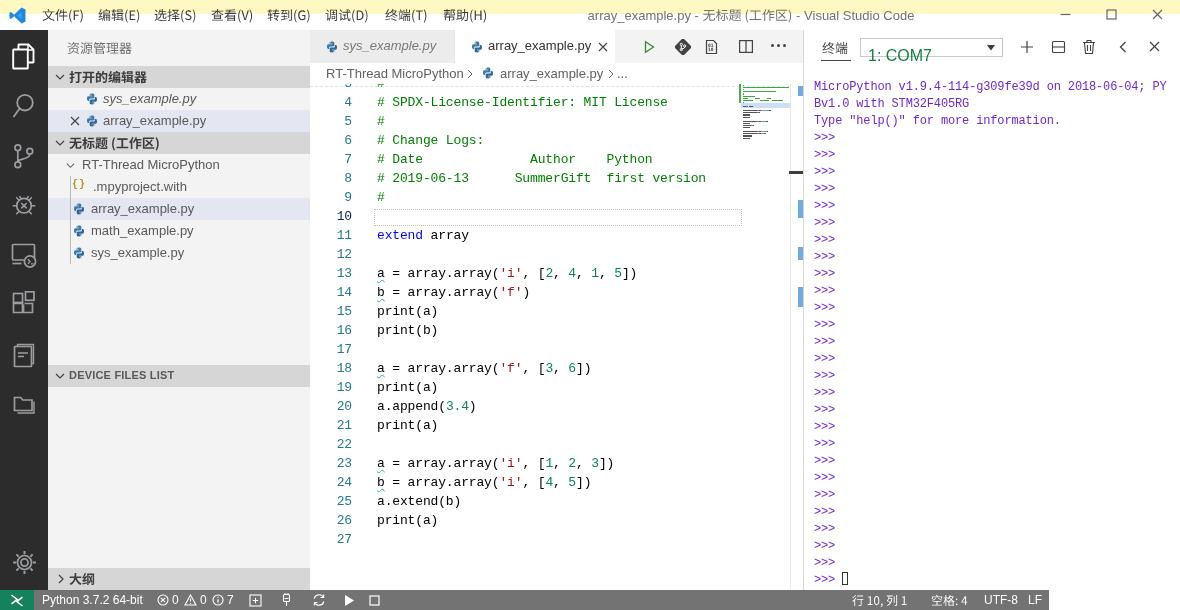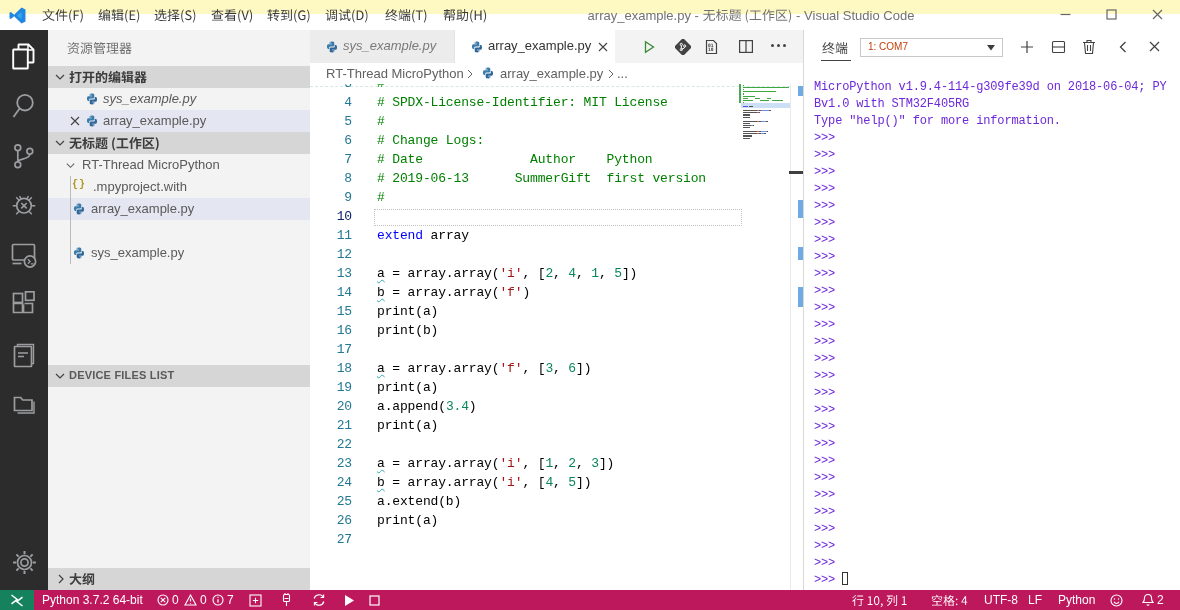--- a/index.html
+++ b/index.html
@@ -28,21 +28,21 @@
 #lnums{position:absolute;left:0;top:-10px;width:42px;text-align:right;
   font-family:"Liberation Mono",monospace;font-size:13px;letter-spacing:-0.15px;
   line-height:19px;color:#237893;white-space:pre}
 #code{position:absolute;left:67px;top:-10px;font-family:"Liberation Mono",monospace;
   font-size:13px;letter-spacing:-0.15px;line-height:19px;color:#000;white-space:pre}
 
 #panel{position:absolute;left:803px;top:30px;width:377px;height:560px;background:#fff;border-left:1px solid #d8d8d8}
 #term{position:absolute;left:10px;top:49px;font-family:"Liberation Mono",monospace;
   font-size:12px;letter-spacing:-0.15px;line-height:17px;color:#6d28d9;white-space:pre}
 
-#statusbar{position:absolute;left:0;top:590px;width:1180px;height:20px;background:#be185d}
+#statusbar{position:absolute;left:0;top:590px;width:1049px;height:20px;background:#737373}
 .st{position:absolute;top:0;height:20px;line-height:20px;font-size:12px;color:#fff;white-space:nowrap}
 </style></head>
 <body>
 
 <div id="titlebar">
  <svg class="abs" style="left:9px;top:7px" width="17" height="17" viewBox="0 0 100 100">
   <path fill="#2088e0" d="M74 3 30 45 11 30 3 34v32l8 4 19-15 44 42 23-11V14Z"></path>
   <path fill="#37a7f0" d="M74 30v40L47 50Z"></path>
  </svg>
  <div class="abs" style="left:42px;top:8px">
@@ -201,20 +201,27 @@
  <div class="row" style="top:146px">
    <span class="abs lbl" style="left:24px;top:3px;font-family:'Liberation Mono',monospace;font-weight:bold;font-size:10px;color:#b09721;letter-spacing:1px">{}</span>
    <span class="lbl" style="left:45px;top:3px">.mpyproject.with</span>
     </div>
  <div class="row sel" style="top:168px">
       <span class="abs" style="left:25px;top:3px"><svg width="12" height="12" viewBox="0 0 24 24">
           <path fill="#3c7cab" d="M11.9 1.2C7 1.2 7.2 3.4 7.2 3.4l.01 2.2h4.8v.7H5.1S1.9 5.9 1.9 11s2.8 4.9 2.8 4.9h1.7v-2.3s-.1-2.8 2.8-2.8h4.8s2.6 0 2.6-2.5V4S17 1.2 11.9 1.2zM9.2 2.7a.86.86 0 1 1 0 1.72.86.86 0 0 1 0-1.72z"></path>
           <path fill="#30689b" d="M12.1 22.8c4.9 0 4.7-2.2 4.7-2.2l-.01-2.2h-4.8v-.7h6.9s3.2.4 3.2-4.7-2.8-4.9-2.8-4.9h-1.7v2.3s.1 2.8-2.8 2.8h-4.8s-2.6 0-2.6 2.5V20s-.3 2.8 4.7 2.8zm2.7-1.5a.86.86 0 1 1 0-1.72.86.86 0 0 1 0 1.72z"></path>
         </svg></span>
    <span class="lbl" style="left:43px;top:3px">array_example.py</span>
+    </div>
+ <div class="row" style="top:190px">
+      <span class="abs" style="left:25px;top:3px"><svg width="12" height="12" viewBox="0 0 24 24">
+          <path fill="#3c7cab" d="M11.9 1.2C7 1.2 7.2 3.4 7.2 3.4l.01 2.2h4.8v.7H5.1S1.9 5.9 1.9 11s2.8 4.9 2.8 4.9h1.7v-2.3s-.1-2.8 2.8-2.8h4.8s2.6 0 2.6-2.5V4S17 1.2 11.9 1.2zM9.2 2.7a.86.86 0 1 1 0 1.72.86.86 0 0 1 0-1.72z"></path>
+          <path fill="#30689b" d="M12.1 22.8c4.9 0 4.7-2.2 4.7-2.2l-.01-2.2h-4.8v-.7h6.9s3.2.4 3.2-4.7-2.8-4.9-2.8-4.9h-1.7v2.3s.1 2.8-2.8 2.8h-4.8s-2.6 0-2.6 2.5V20s-.3 2.8 4.7 2.8zm2.7-1.5a.86.86 0 1 1 0-1.72.86.86 0 0 1 0 1.72z"></path>
+        </svg></span>
+   <span class="lbl" style="left:43px;top:3px">math_example.py</span>
     </div>
  <div class="row" style="top:212px">
       <span class="abs" style="left:25px;top:3px"><svg width="12" height="12" viewBox="0 0 24 24">
           <path fill="#3c7cab" d="M11.9 1.2C7 1.2 7.2 3.4 7.2 3.4l.01 2.2h4.8v.7H5.1S1.9 5.9 1.9 11s2.8 4.9 2.8 4.9h1.7v-2.3s-.1-2.8 2.8-2.8h4.8s2.6 0 2.6-2.5V4S17 1.2 11.9 1.2zM9.2 2.7a.86.86 0 1 1 0 1.72.86.86 0 0 1 0-1.72z"></path>
           <path fill="#30689b" d="M12.1 22.8c4.9 0 4.7-2.2 4.7-2.2l-.01-2.2h-4.8v-.7h6.9s3.2.4 3.2-4.7-2.8-4.9-2.8-4.9h-1.7v2.3s.1 2.8-2.8 2.8h-4.8s-2.6 0-2.6 2.5V20s-.3 2.8 4.7 2.8zm2.7-1.5a.86.86 0 1 1 0-1.72.86.86 0 0 1 0 1.72z"></path>
         </svg></span>
    <span class="lbl" style="left:43px;top:3px">sys_example.py</span>
     </div>
 
  <div class="shead" style="top:335px"></div>
@@ -409,21 +416,21 @@
 </div>
 
 <div id="panel">
  <div class="abs" style="left:18px;top:11px">
       <svg class="ck" width="26" height="15" viewBox="0 -12 26 15">
         <path fill="#424242" d="M0.5 -0.7 0.6 0.3C1.9 0.0 3.6 -0.3 5.2 -0.7L5.1 -1.5C3.4 -1.2 1.6 -0.9 0.5 -0.7ZM7.3 -3.4C8.3 -3.1 9.5 -2.4 10.1 -2.0L10.6 -2.7C10.0 -3.1 8.9 -3.7 7.9 -4.1ZM5.9 -1.0C7.7 -0.5 9.8 0.3 11.0 1.0L11.6 0.2C10.4 -0.4 8.2 -1.3 6.5 -1.7ZM7.6 -10.9C7.1 -9.8 6.2 -8.3 4.8 -7.3L5.1 -7.6L4.3 -8.1C4.0 -7.7 3.7 -7.2 3.4 -6.7L1.7 -6.6C2.5 -7.7 3.3 -9.1 3.9 -10.6L3.0 -10.9C2.4 -9.4 1.5 -7.7 1.2 -7.3C0.9 -6.8 0.7 -6.5 0.4 -6.4C0.5 -6.2 0.7 -5.7 0.7 -5.5C0.9 -5.6 1.2 -5.7 2.8 -5.9C2.3 -5.0 1.8 -4.4 1.5 -4.1C1.1 -3.7 0.8 -3.3 0.5 -3.3C0.6 -3.0 0.8 -2.6 0.8 -2.4C1.1 -2.5 1.5 -2.6 4.9 -3.2C4.9 -3.4 4.9 -3.7 4.9 -4.0L2.1 -3.6C3.1 -4.7 4.0 -5.9 4.8 -7.2C5.0 -7.1 5.3 -6.8 5.5 -6.6C6.0 -7.0 6.4 -7.4 6.8 -7.9C7.2 -7.3 7.7 -6.7 8.2 -6.1C7.2 -5.3 6.1 -4.7 4.9 -4.3C5.1 -4.1 5.4 -3.7 5.6 -3.5C6.7 -4.0 7.9 -4.6 8.9 -5.5C9.8 -4.6 10.9 -3.9 12.1 -3.5C12.2 -3.7 12.5 -4.1 12.7 -4.3C11.6 -4.7 10.5 -5.3 9.6 -6.1C10.4 -7.0 11.2 -8.0 11.7 -9.2L11.1 -9.6L10.9 -9.6H8.0C8.2 -10.0 8.4 -10.4 8.6 -10.8ZM7.4 -8.7H10.4C10.0 -8.0 9.5 -7.3 8.9 -6.7C8.3 -7.3 7.8 -8.0 7.4 -8.6Z M13.7 -8.5V-7.6H18.0V-8.5ZM14.1 -6.8C14.4 -5.3 14.6 -3.4 14.6 -2.1L15.4 -2.3C15.4 -3.6 15.1 -5.5 14.8 -6.9ZM14.9 -10.5C15.3 -9.9 15.7 -9.1 15.8 -8.6L16.7 -8.9C16.5 -9.4 16.1 -10.2 15.8 -10.8ZM18.3 -4.2V1.0H19.2V-3.3H20.3V0.9H21.1V-3.3H22.3V0.9H23.1V-3.3H24.3V0.1C24.3 0.2 24.2 0.3 24.1 0.3C24.0 0.3 23.7 0.3 23.3 0.3C23.4 0.5 23.6 0.8 23.6 1.1C24.2 1.1 24.5 1.1 24.8 0.9C25.1 0.8 25.1 0.6 25.1 0.1V-4.2H21.8L22.2 -5.3H25.4V-6.2H17.9V-5.3H21.1C21.0 -5.0 20.9 -4.5 20.8 -4.2ZM18.4 -10.3V-7.2H25.0V-10.3H24.0V-8.0H22.1V-10.9H21.2V-8.0H19.4V-10.3ZM16.8 -7.1C16.6 -5.5 16.3 -3.2 16.0 -1.8C15.1 -1.6 14.2 -1.4 13.6 -1.2L13.8 -0.3C15.0 -0.6 16.6 -1.0 18.1 -1.4L18.0 -2.3L16.8 -2.0C17.1 -3.4 17.4 -5.4 17.6 -6.9Z"></path>
       </svg>
     </div>
  <div class="abs" style="left:17px;top:30px;width:30px;height:1px;background:#424242"></div>
  <div class="abs" style="left:56px;top:8px;width:143px;height:19px;border:1px solid #c8c8c8;background:#fff">
-   <span class="abs" style="left:7px;top:2px;font-size:10px;color:#c2410c">1: COM7</span>
+   <span class="abs" style="left:7px;top:8px;font-size:16px;color:#15803d">1: COM7</span>
    <svg class="abs" style="left:126px;top:6px" width="8" height="6" viewBox="0 0 8 6">
         <path d="M0 0h8L4 5.5z" fill="#3c3c3c"></path>
       </svg>
  </div>
  <svg class="abs" style="left:215px;top:9px" width="16" height="16" viewBox="0 0 16 16" stroke="#424242" stroke-width="1.2">
       <path d="M8 2v12M2 8h12"></path>
     </svg>
  <svg class="abs" style="left:247px;top:10px" width="15" height="14" viewBox="0 0 15 14" fill="none" stroke="#424242" stroke-width="1.1">
       <rect x="1.5" y="1.5" width="12" height="11" rx="1"></rect>
       <path d="M1.5 7h12"></path>

